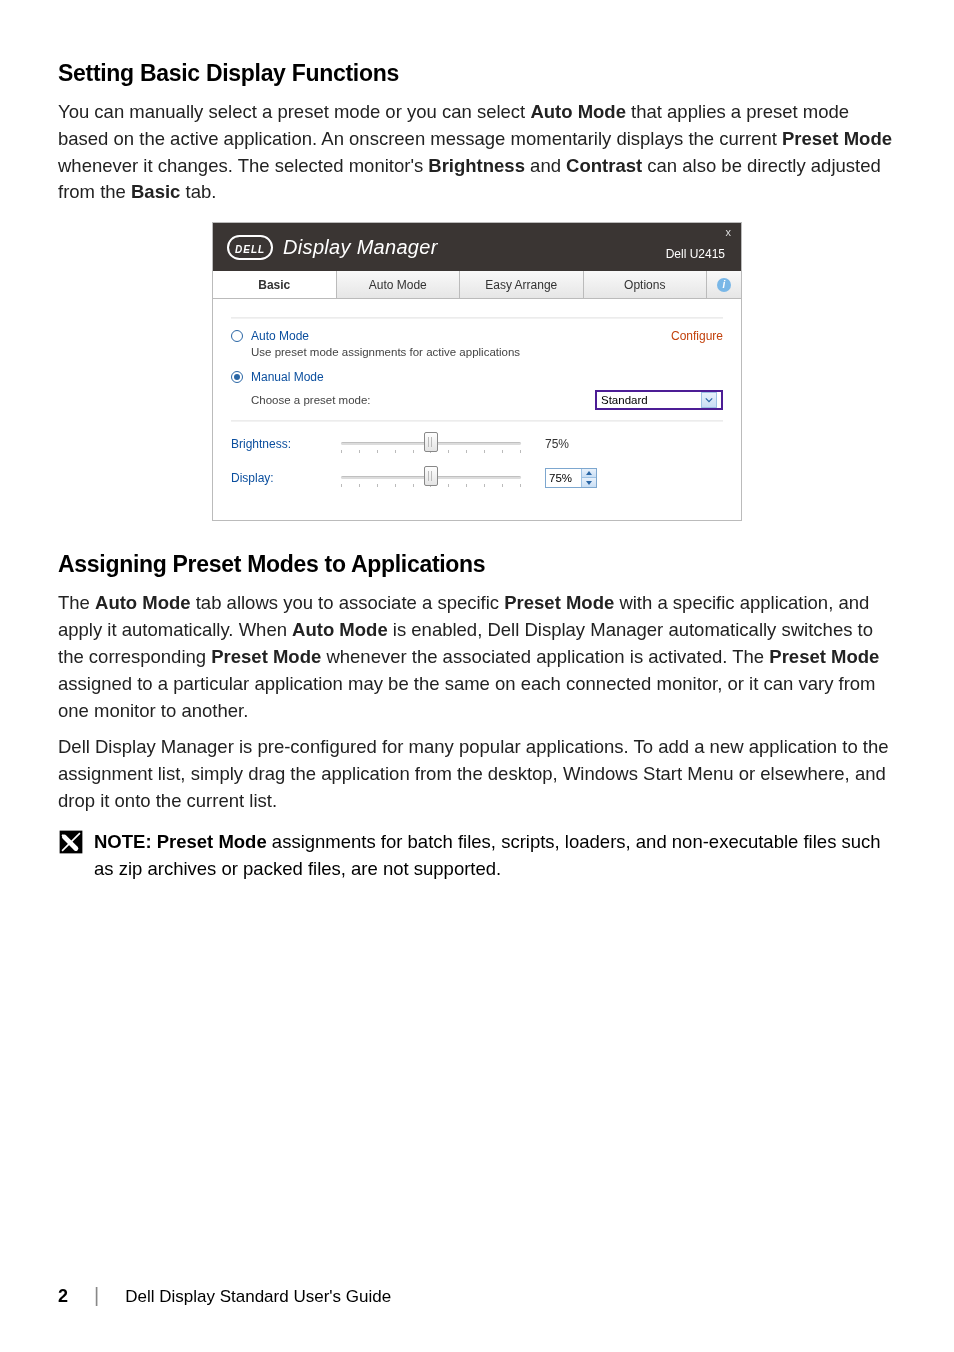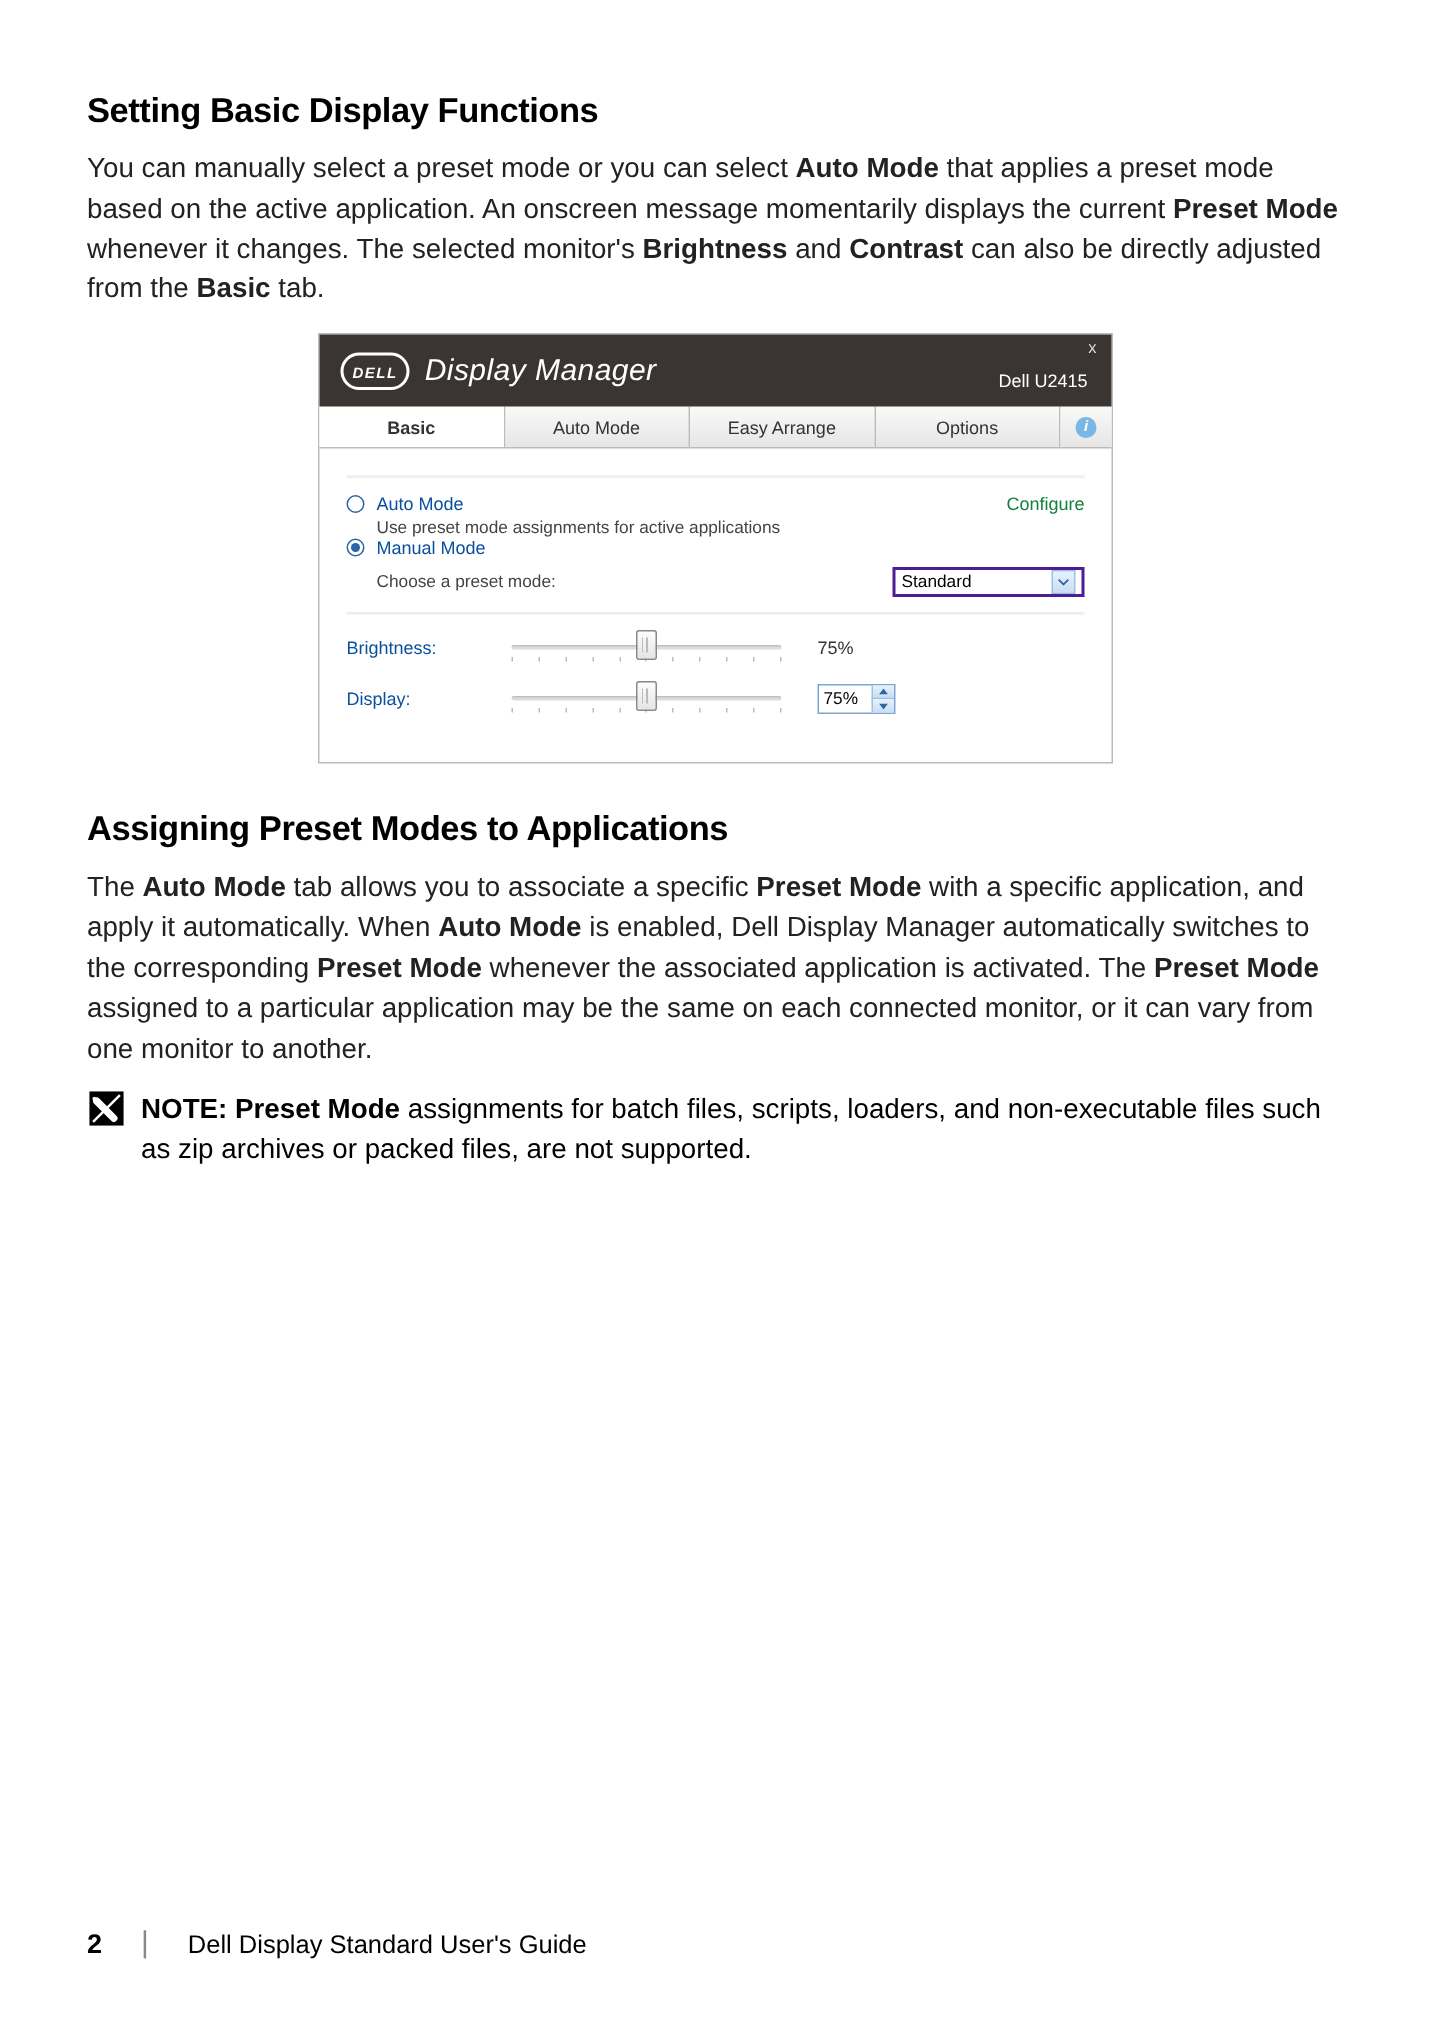--- a/index.html
+++ b/index.html
@@ -48,22 +48,22 @@
   .row { display: flex; align-items: center; margin: 6px 0; }
   .reslabel { width: 110px; color: #0a4e9e; font-size: 12px; }
   .resval { color: #0a4e9e; font-size: 12px; }
   .change { margin-left: auto; color: #0a4e9e; font-size: 12px; }
 
   .sep { height: 2px; background: linear-gradient(#e9e9e9,#f5f5f5); margin: 8px 0 10px 0; }
 
   .radio-row { display: flex; align-items: center; margin-bottom: 3px; color: #0a4e9e; font-size: 12px; }
   .radio { width: 12px; height: 12px; border: 1px solid #2a66a5; border-radius: 50%; margin-right: 8px; position: relative; display:inline-block; flex-shrink:0; }
   .radio.checked::after { content:""; position:absolute; left:2px; top:2px; width:6px; height:6px; border-radius:50%; background:#2a66a5; }
-  .sublabel { margin-left: 20px; color: #444; font-size: 11.5px; margin-bottom: 0; }
-  .configure { margin-left: auto; color: #15803d; font-size: 12px; }
+  .sublabel { margin-left: 20px; color: #444; font-size: 11.5px; margin-bottom: 12px; }
+  .configure { margin-left: auto; color: #c2410c; font-size: 12px; }
 
   .preset-line { display:flex; align-items:center; margin: 6px 0 10px 0; }
   .preset-sub { margin-left: 20px; color: #444; font-size: 11.5px; }
   .dropdown {
     width: 128px; height: 20px; border: 2px solid #4c1d95; background: #fff;
     display: flex; align-items: center; padding: 0 4px; margin-left: auto; font-size: 11.5px;
   }
   .dropdown .arrow {
     margin-left: auto; width: 16px; height: 16px; background: linear-gradient(#e8f1fb,#c9def4);
     border: 1px solid #9cc1e3; display:flex; align-items:center; justify-content:center;
@@ -233,20 +233,21 @@
       </div>
     </div>
   </div>
 
   <h1 class="section">Assigning Preset Modes to Applications</h1>
 
   <p class="body">
     <span>The </span><strong>Auto Mode</strong><span> tab allows you to associate a specific </span><strong>Preset Mode</strong><span> with a specific application, and apply it automatically. When </span><strong>Auto Mode</strong><span> is enabled, Dell Display Manager automatically switches to the corresponding </span><strong>Preset Mode</strong><span> whenever the associated application is activated. The </span><strong>Preset Mode</strong><span> assigned to a particular application may be the same on each connected monitor, or it can vary from one monitor to another.</span>
   </p>
 
+  <p class="body">Dell Display Manager is pre-configured for many popular applications. To add a new application to the assignment list, simply drag the application from the desktop, Windows Start Menu or elsewhere, and drop it onto the current list.</p>
 
   <div class="note-wrap">
     <svg class="note-icon" viewBox="0 0 32 32">
       <rect x="2" y="2" width="28" height="28" fill="#000"></rect>
       <path d="M5 27 L27 5" stroke="#fff" stroke-width="2"></path>
       <path d="M8 10 L22 24" stroke="#fff" stroke-width="6" stroke-linecap="round"></path>
       <path d="M6 8 L9 11" stroke="#fff" stroke-width="3" stroke-linecap="round"></path>
     </svg>
     <p class="note-text">
       <strong>NOTE: Preset Mode</strong><span> assignments for batch files, scripts, loaders, and non-executable files such as zip archives or packed files, are not supported.</span>

